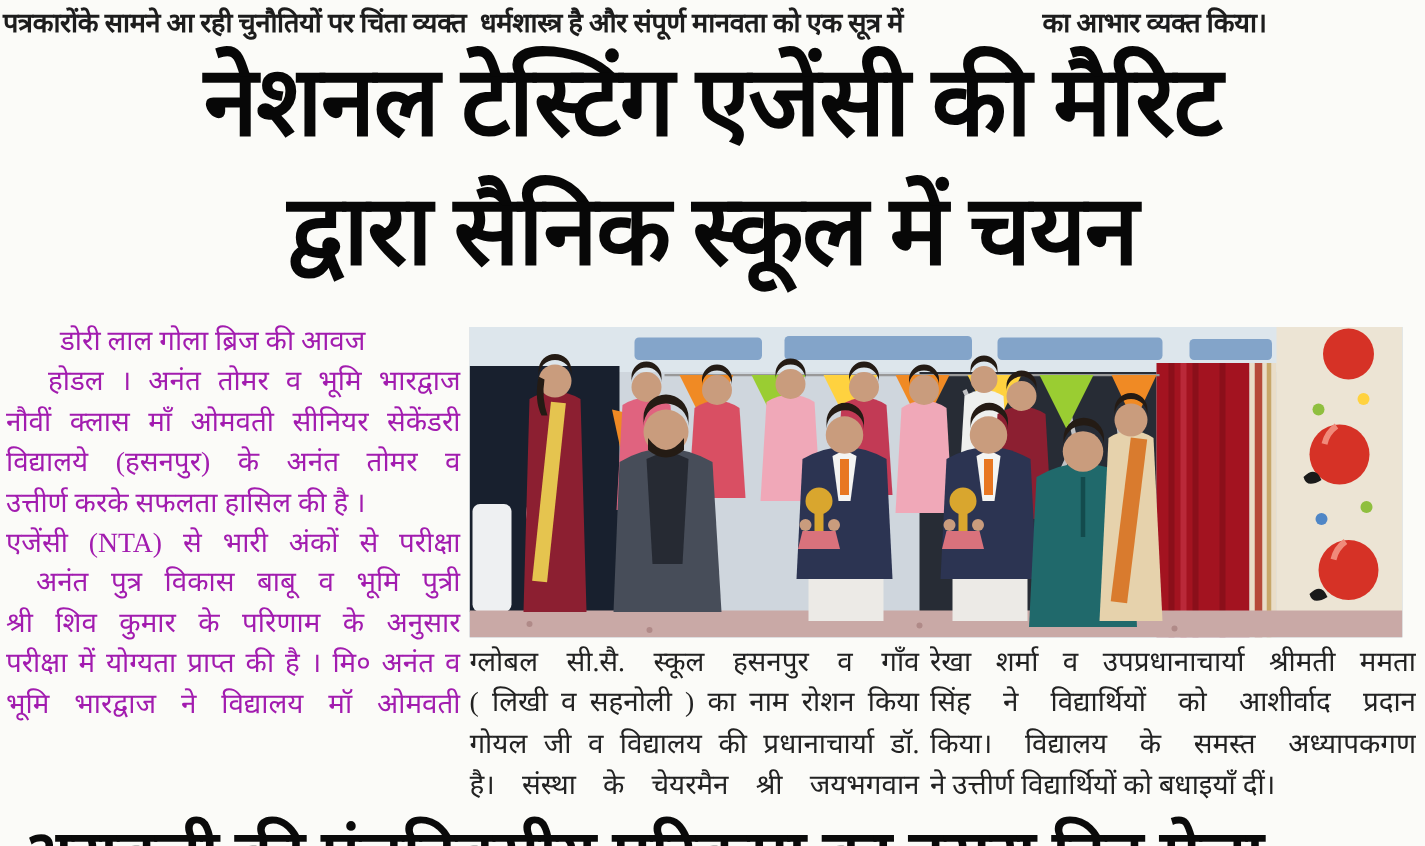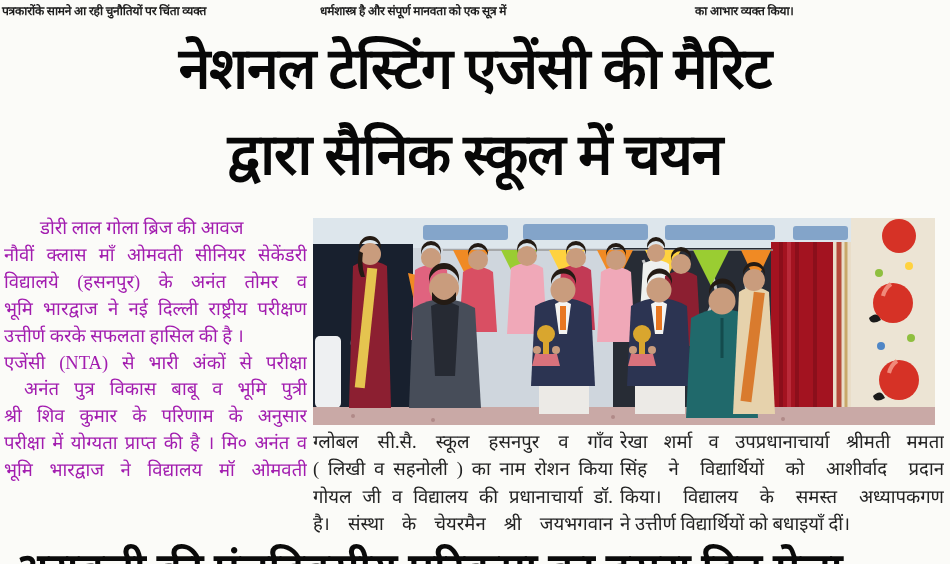--- a/index.html
+++ b/index.html
@@ -6,26 +6,26 @@
   body{
     width:950px;height:564px;overflow:hidden;position:relative;
     background:#fbfbf8;
     font-family:"Liberation Serif","DejaVu Serif",serif;
     color:#161616;
   }
   .abs{position:absolute;}
   
   .topstrip span{
     position:absolute;top:2px;white-space:nowrap;
-    font-size:12px;font-weight:600;color:#1d1d1d;letter-spacing:-.2px;
+    font-size:18px;font-weight:600;color:#1d1d1d;letter-spacing:-.2px;
   }
   
   .headline{
     left:0;top:26px;width:950px;text-align:center;
-    font-size:57px;line-height:86px;font-weight:800;color:#070707;
+    font-size:65px;line-height:86px;font-weight:800;color:#070707;
     letter-spacing:-1px;
   }
   
   .bodycol{left:4px;top:215px;width:303px;}
   .bodycol .ln{
     font-size:18.5px;line-height:26.9px;color:#a21caf;
     white-space:nowrap;overflow:hidden;
   }
   .bodycol .ln.j,.cap .ln.j{
     white-space:normal;text-align:justify;text-align-last:justify;
@@ -56,23 +56,23 @@
   <span style="left:695px">का आभार व्यक्त किया।</span>
 </div>
 
 <div class="abs headline">
   <div>नेशनल टेस्टिंग एजेंसी की मैरिट</div>
   <div>द्वारा सैनिक स्कूल में चयन</div>
 </div>
 
 <div class="abs bodycol">
   <div class="ln ind1">डोरी लाल गोला ब्रिज की आवज</div>
+  <div class="ln ind2 j">होडल । अनंत तोमर व भूमि भारद्वाज</div>
   <div class="ln j">नौवीं क्लास माँ ओमवती सीनियर सेकेंडरी</div>
   <div class="ln j">विद्यालये (हसनपुर) के अनंत तोमर व</div>
-  <div class="ln j">भूमि भारद्वाज ने नई दिल्ली राष्ट्रीय परीक्षण</div>
   <div class="ln">उत्तीर्ण करके सफलता हासिल की है ।</div>
   <div class="ln j">एजेंसी (NTA) से भारी अंकों से परीक्षा</div>
   <div class="ln ind3 j">अनंत पुत्र विकास बाबू व भूमि पुत्री</div>
   <div class="ln j">श्री शिव कुमार के परिणाम के अनुसार</div>
   <div class="ln j">परीक्षा में योग्यता प्राप्त की है । मि० अनंत व</div>
   <div class="ln j">भूमि भारद्वाज ने विद्यालय मॉ ओमवती</div>
 </div>
 
 <div class="abs photo">
   <svg width="622" height="207" viewBox="0 0 622 207" xmlns="http://www.w3.org/2000/svg">

